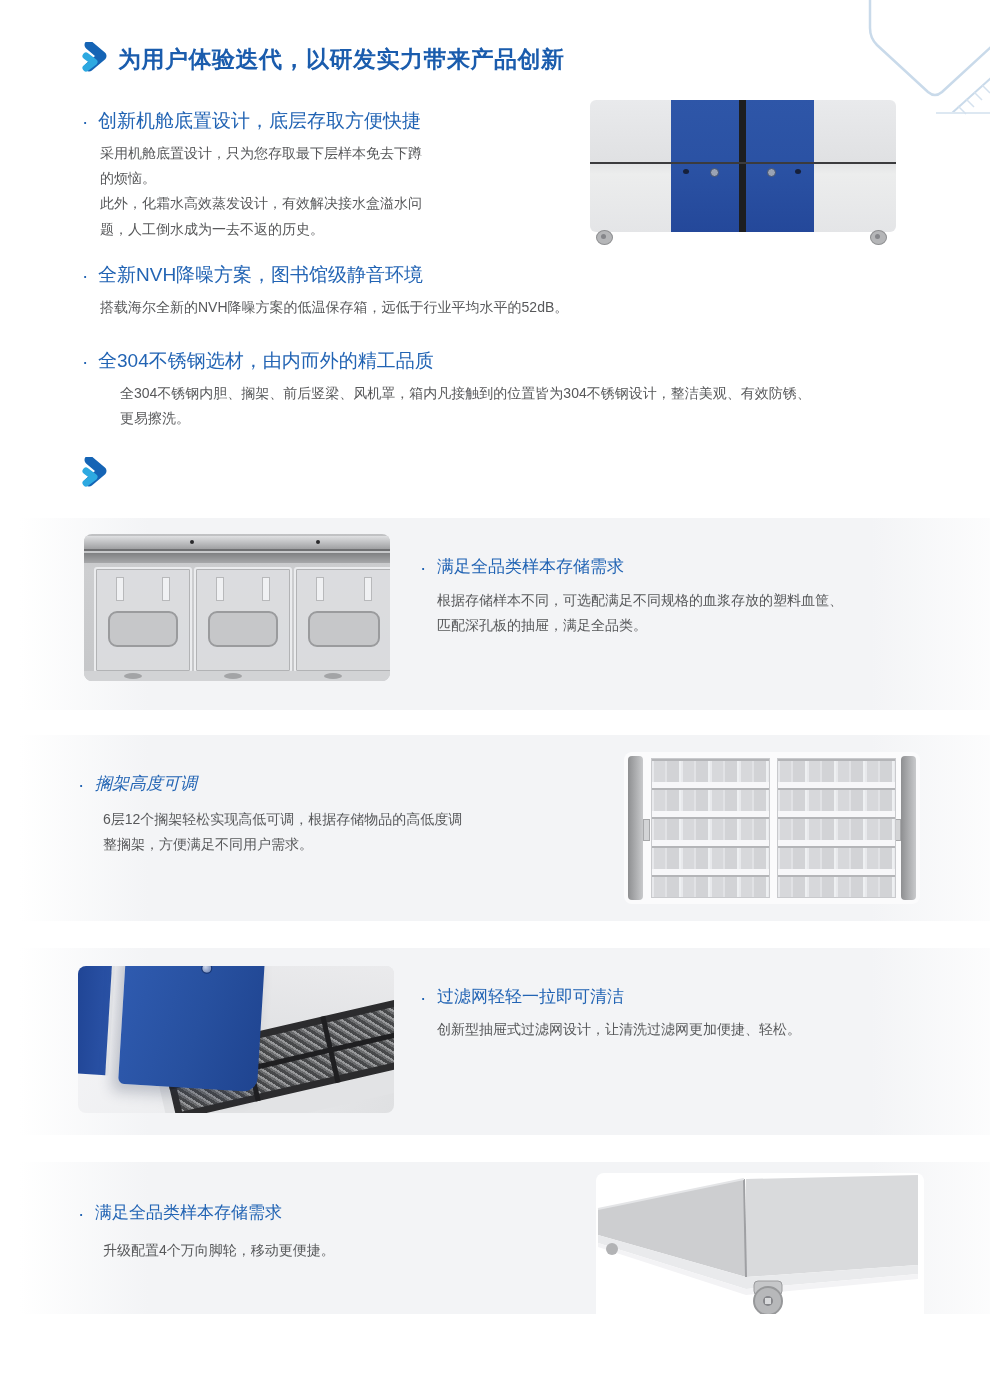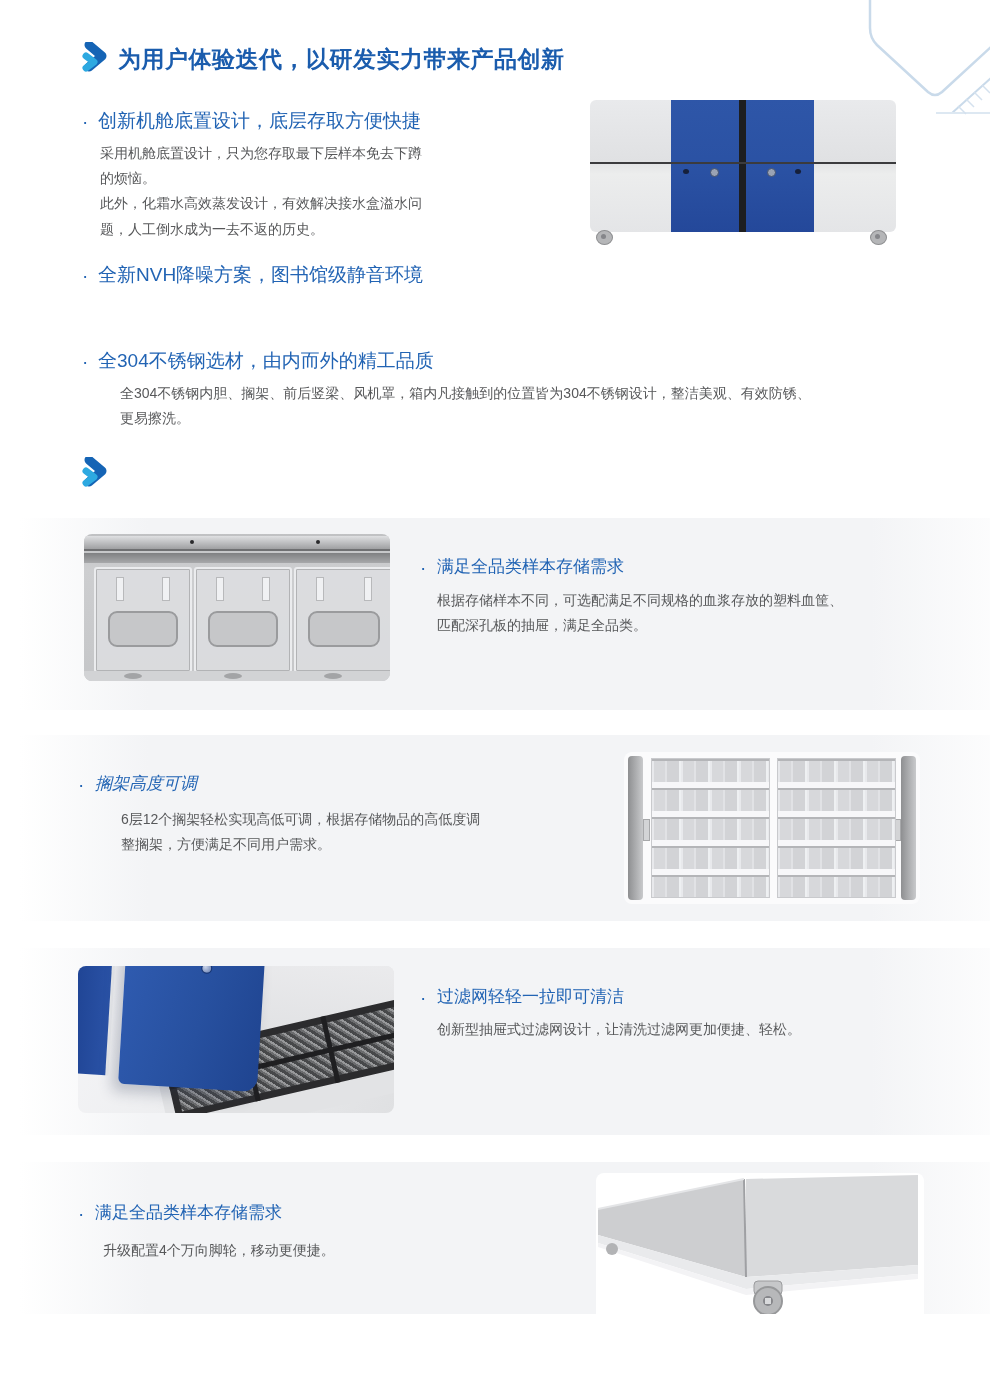--- a/index.html
+++ b/index.html
@@ -106,20 +106,21 @@
       <div class="screw" style="left:120px;top:68px;"></div>
       <div class="screw" style="left:177px;top:68px;"></div>
       <div class="dot" style="left:205px;top:69px;"></div>
     </div>
     <div class="caster" style="left:8px;top:135px;"></div>
     <div class="caster" style="left:282px;top:135px;"></div>
   </div>
 
   <span class="abs bullet" style="left:82px;top:266px;">·</span>
   <div class="abs pt-title" style="left:98px;top:262px;">全新NVH降噪方案，图书馆级静音环境</div>
+  <div class="abs body-txt" style="left:100px;top:295px;width:840px;">搭载海尔全新的NVH降噪方案的低温保存箱，远低于行业平均水平的52dB。</div>
 
   <span class="abs bullet" style="left:82px;top:352px;">·</span>
   <div class="abs pt-title" style="left:98px;top:348px;">全304不锈钢选材，由内而外的精工品质</div>
   <div class="abs body-txt" style="left:100px;top:381px;width:860px;margin-left:20px;">全304不锈钢内胆、搁架、前后竖梁、风机罩，箱内凡接触到的位置皆为304不锈钢设计，整洁美观、有效防锈、
 更易擦洗。</div>
 
   <svg class="chev" style="left:82px;top:457px;" viewBox="0 0 30 30">
     <path d="M7,3 L20,14 L7,25" stroke="#1564b5" stroke-width="9" fill="none" stroke-linecap="round" stroke-linejoin="round"></path>
     <path d="M4,14 L12,20 L4,26" stroke="#2da9e1" stroke-width="7" fill="none" stroke-linecap="round" stroke-linejoin="round"></path>
   </svg>
@@ -151,21 +152,21 @@
     <div class="foot" style="left:240px;"></div>
   </div>
   <span class="abs bullet z2" style="left:420px;top:558px;">·</span>
   <div class="abs ft-title z2" style="left:437px;top:555px;">满足全品类样本存储需求</div>
   <div class="abs body-txt z2" style="left:437px;top:588px;width:500px;">根据存储样本不同，可选配满足不同规格的血浆存放的塑料血筐、
 匹配深孔板的抽屉，满足全品类。</div>
 
   <div class="band" style="top:735px;height:186px;"></div>
   <span class="abs bullet z2" style="left:78px;top:775px;">·</span>
   <div class="abs ft-title z2" style="left:95px;top:772px;font-style:italic;">搁架高度可调</div>
-  <div class="abs body-txt z2" style="left:103px;top:807px;width:460px;margin-left:18px;">6层12个搁架轻松实现高低可调，根据存储物品的高低度调
+  <div class="abs body-txt z2" style="left:103px;top:807px;width:460px;">6层12个搁架轻松实现高低可调，根据存储物品的高低度调
 整搁架，方便满足不同用户需求。</div>
   <div class="photo ph2 z2" style="left:624px;top:752px;width:296px;height:152px;">
     <div class="doorbar" style="left:4px;"></div>
     <div class="doorbar" style="right:4px;"></div>
     <div class="handle" style="left:19px;"></div>
     <div class="handle" style="right:19px;"></div>
     <div class="shelfcol" style="left:27px;"></div>
     <div class="shelfcol" style="left:153px;"></div>
   </div>
 

